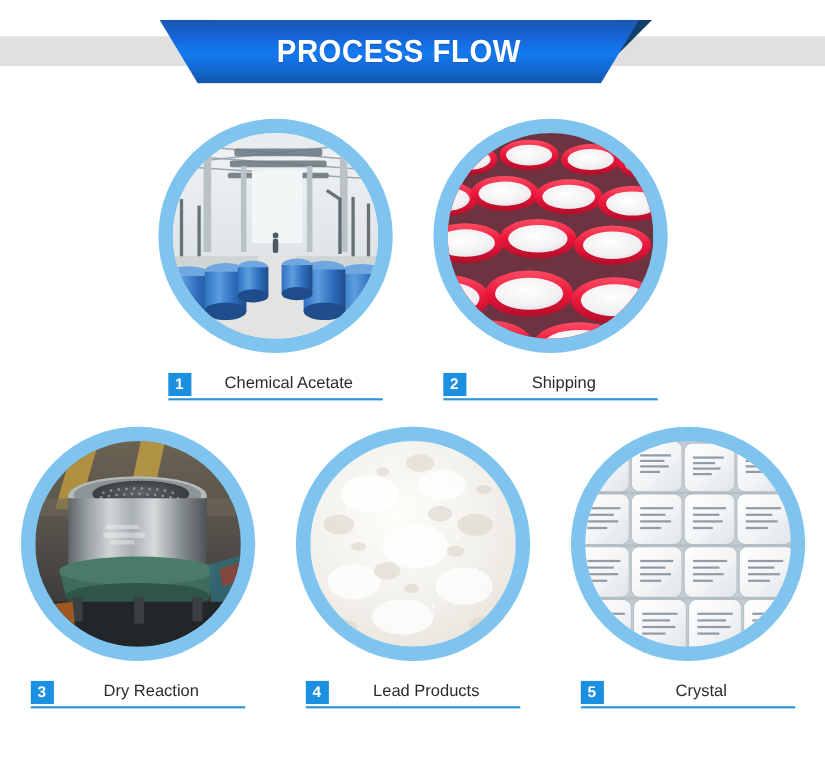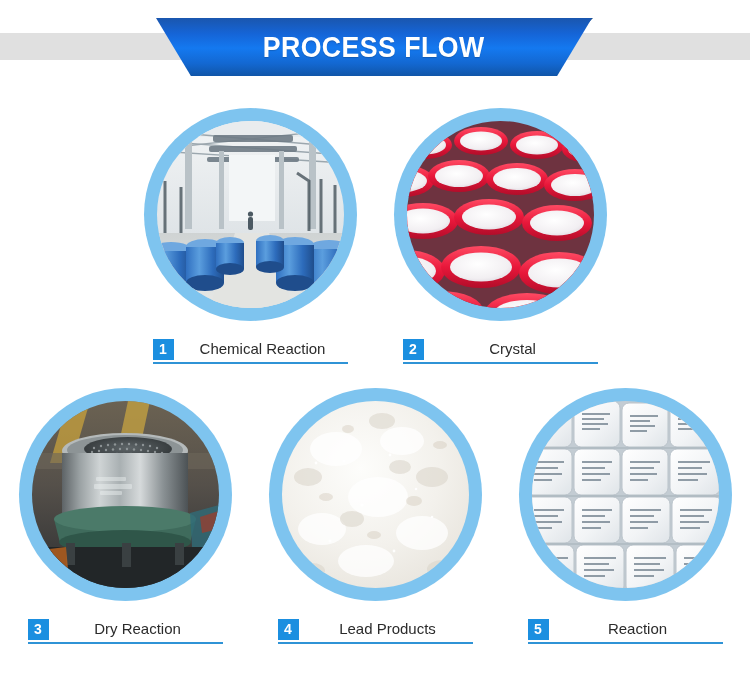--- a/index.html
+++ b/index.html
@@ -45,21 +45,21 @@
     position: absolute;
     left: 559px;
     top: 18px;
     width: 34px;
     height: 34px;
     background: #103f6e;
     clip-path: polygon(0 0, 100% 0, 0 100%);
   }
   .ribbon-main {
     position: absolute;
-    left: 156px;
+    left: 145px;
     top: 18px;
     width: 436px;
     height: 58px;
     background: linear-gradient(180deg, #1a56ae 0%, #1565d8 28%, #1479f0 52%, #1368d2 78%, #1055a8 100%);
     clip-path: polygon(0 0, 100% 0, 92% 100%, 8% 100%);
     display: flex;
     align-items: center;
     justify-content: center;
   }
   .ribbon-title {
@@ -261,21 +261,21 @@
             <path d="M24 66 L24 112"></path>
             <path d="M164 58 L164 112"></path>
             <path d="M178 64 L178 112"></path>
             <path d="M140 52 L152 60 L152 110"></path>
           </g>
         </svg>
       </div>
     </div>
     <div class="caption">
       <span class="caption-num">1</span>
-      <span class="caption-text">Chemical Reaction</span>
+      <span class="caption-text">Chemical Acetate</span>
       <span class="caption-rule"></span>
     </div>
   </div>
 
   <div class="cell">
     <div class="photo-circle">
       <div class="photo-inner">
         <svg width="187" height="187" viewBox="0 0 187 187">
           <defs>
             <radialGradient id="g2crys" cx="45%" cy="40%" r="70%">
@@ -337,21 +337,21 @@
               <ellipse cx="34" cy="190" rx="33" ry="13" fill="url(#g2crys)"></ellipse>
               <ellipse cx="120" cy="192" rx="42" ry="20" fill="url(#g2rim)"></ellipse>
               <ellipse cx="120" cy="192" rx="33" ry="13" fill="url(#g2crys)"></ellipse>
             </g>
           </g>
         </svg>
       </div>
     </div>
     <div class="caption">
       <span class="caption-num">2</span>
-      <span class="caption-text">Crystal</span>
+      <span class="caption-text">Shipping</span>
       <span class="caption-rule"></span>
     </div>
   </div>
 </div>
 
 <div class="row row-bottom">
 
   <div class="cell">
     <div class="photo-circle">
       <div class="photo-inner">
@@ -621,17 +621,17 @@
           <g stroke="#a9b4bc" stroke-width="2" opacity="0.6">
             <line x1="0" y1="47" x2="187" y2="47"></line>
             <line x1="0" y1="95" x2="187" y2="95"></line>
             <line x1="0" y1="143" x2="187" y2="143"></line>
           </g>
         </svg>
       </div>
     </div>
     <div class="caption">
       <span class="caption-num">5</span>
-      <span class="caption-text">Reaction</span>
+      <span class="caption-text">Crystal</span>
       <span class="caption-rule"></span>
     </div>
   </div>
 </div>
 
 </body></html>

